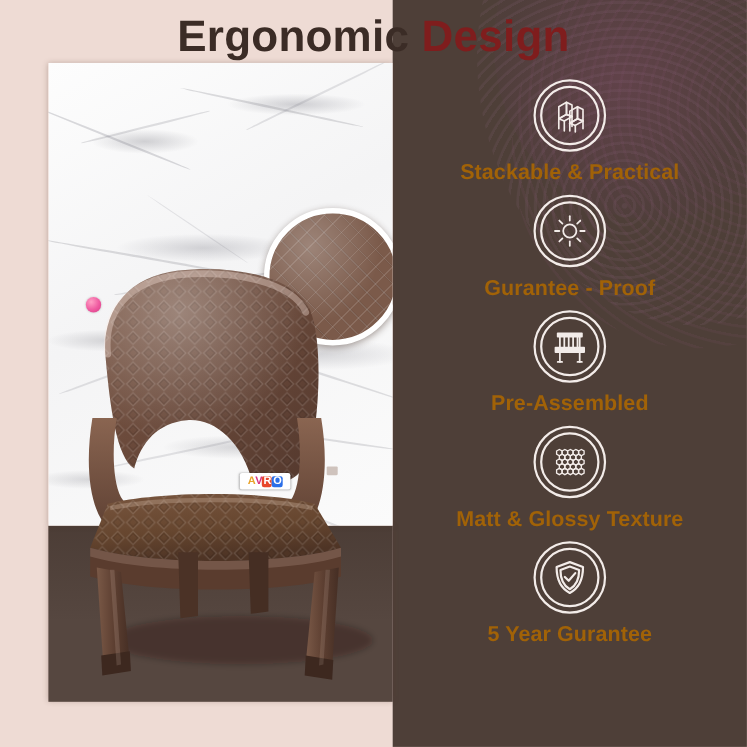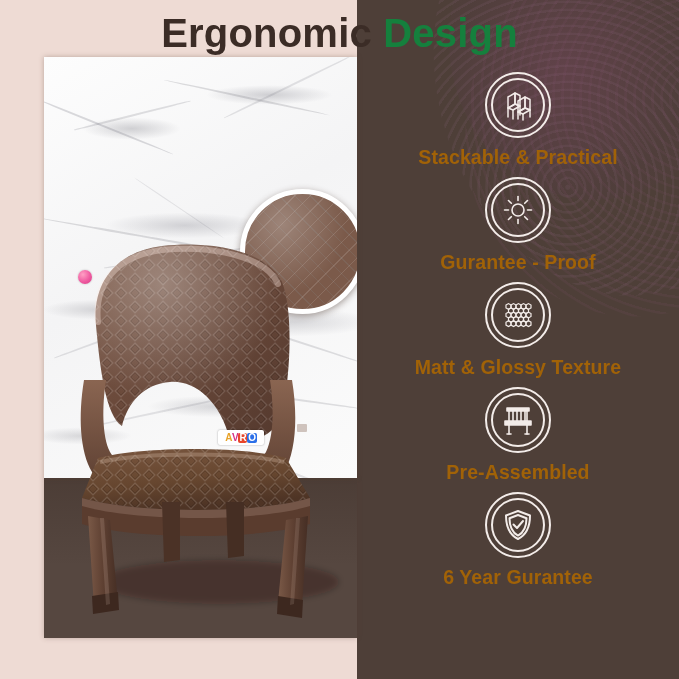--- a/index.html
+++ b/index.html
@@ -82,21 +82,21 @@
     font-size: 40px;
     font-weight: bold;
     letter-spacing: .2px;
     line-height: 52px;
     text-align: center;
     white-space: nowrap;
     z-index: 6;
     pointer-events: none;
   }
   .title .dark-part { color: #3b2c26; }
-  .title .light-part { color: #15803d; }
+  .title .light-part { color: #7f1d1d; }
 
   
   .photo-panel {
     position: absolute;
     left: 44px; top: 57px;
     width: 313px; height: 421px;
     overflow: hidden;
     box-shadow: 0 0 5px rgba(90,60,50,0.35);
     z-index: 2;
   }
@@ -432,80 +432,80 @@
           <path d="M22.7 22.7 L25.5 25.5"></path>
           <path d="M25.5 6.5 L22.7 9.3"></path>
           <path d="M9.3 22.7 L6.5 25.5"></path>
         </svg>
       </div>
       <div class="feature-label">Gurantee - Proof</div>
     </div>
 
     <div class="feature">
       <div class="icon-ring">
-        <svg width="32" height="32" viewBox="0 0 32 32">
-          <g fill="none" stroke="#f3ece9" stroke-width="1.2">
-            <path d="M4 6 l2.5 -1.4 l2.5 1.4 l0 2.9 l-2.5 1.4 l-2.5 -1.4 Z"></path>
-            <path d="M9 6 l2.5 -1.4 l2.5 1.4 l0 2.9 l-2.5 1.4 l-2.5 -1.4 Z"></path>
-            <path d="M14 6 l2.5 -1.4 l2.5 1.4 l0 2.9 l-2.5 1.4 l-2.5 -1.4 Z"></path>
-            <path d="M19 6 l2.5 -1.4 l2.5 1.4 l0 2.9 l-2.5 1.4 l-2.5 -1.4 Z"></path>
-            <path d="M24 6 l2.5 -1.4 l2.5 1.4 l0 2.9 l-2.5 1.4 l-2.5 -1.4 Z"></path>
-
-            <path d="M6.5 10.3 l2.5 -1.4 l2.5 1.4 l0 2.9 l-2.5 1.4 l-2.5 -1.4 Z"></path>
-            <path d="M11.5 10.3 l2.5 -1.4 l2.5 1.4 l0 2.9 l-2.5 1.4 l-2.5 -1.4 Z"></path>
-            <path d="M16.5 10.3 l2.5 -1.4 l2.5 1.4 l0 2.9 l-2.5 1.4 l-2.5 -1.4 Z"></path>
-            <path d="M21.5 10.3 l2.5 -1.4 l2.5 1.4 l0 2.9 l-2.5 1.4 l-2.5 -1.4 Z"></path>
-
-            <path d="M4 14.6 l2.5 -1.4 l2.5 1.4 l0 2.9 l-2.5 1.4 l-2.5 -1.4 Z"></path>
-            <path d="M9 14.6 l2.5 -1.4 l2.5 1.4 l0 2.9 l-2.5 1.4 l-2.5 -1.4 Z"></path>
-            <path d="M14 14.6 l2.5 -1.4 l2.5 1.4 l0 2.9 l-2.5 1.4 l-2.5 -1.4 Z"></path>
-            <path d="M19 14.6 l2.5 -1.4 l2.5 1.4 l0 2.9 l-2.5 1.4 l-2.5 -1.4 Z"></path>
-            <path d="M24 14.6 l2.5 -1.4 l2.5 1.4 l0 2.9 l-2.5 1.4 l-2.5 -1.4 Z"></path>
-
-            <path d="M6.5 18.9 l2.5 -1.4 l2.5 1.4 l0 2.9 l-2.5 1.4 l-2.5 -1.4 Z"></path>
-            <path d="M11.5 18.9 l2.5 -1.4 l2.5 1.4 l0 2.9 l-2.5 1.4 l-2.5 -1.4 Z"></path>
-            <path d="M16.5 18.9 l2.5 -1.4 l2.5 1.4 l0 2.9 l-2.5 1.4 l-2.5 -1.4 Z"></path>
-            <path d="M21.5 18.9 l2.5 -1.4 l2.5 1.4 l0 2.9 l-2.5 1.4 l-2.5 -1.4 Z"></path>
-
-            <path d="M4 23.2 l2.5 -1.4 l2.5 1.4 l0 2.9 l-2.5 1.4 l-2.5 -1.4 Z"></path>
-            <path d="M9 23.2 l2.5 -1.4 l2.5 1.4 l0 2.9 l-2.5 1.4 l-2.5 -1.4 Z"></path>
-            <path d="M14 23.2 l2.5 -1.4 l2.5 1.4 l0 2.9 l-2.5 1.4 l-2.5 -1.4 Z"></path>
-            <path d="M19 23.2 l2.5 -1.4 l2.5 1.4 l0 2.9 l-2.5 1.4 l-2.5 -1.4 Z"></path>
-            <path d="M24 23.2 l2.5 -1.4 l2.5 1.4 l0 2.9 l-2.5 1.4 l-2.5 -1.4 Z"></path>
-          </g>
-        </svg>
-      </div>
-      <div class="feature-label">Matt &amp; Glossy Texture</div>
-    </div>
-
-    <div class="feature">
-      <div class="icon-ring">
         <svg width="32" height="34" viewBox="0 0 32 34" fill="none" stroke="#f3ece9" stroke-width="1.6" stroke-linecap="round" stroke-linejoin="round">
           <path d="M5 5 L27 5 L27 8 L5 8 Z" fill="#f3ece9"></path>
           <path d="M7 8 L7 18"></path>
           <path d="M11 8 L11 18"></path>
           <path d="M15 8 L15 18"></path>
           <path d="M19 8 L19 18"></path>
           <path d="M23 8 L23 18"></path>
           <path d="M25 8 L25 18"></path>
           <path d="M3 18 L29 18 L29 22 L3 22 Z" fill="#f3ece9"></path>
           <path d="M7 22 L7 31"></path>
           <path d="M25 22 L25 31"></path>
           <path d="M5 31 L9 31"></path>
           <path d="M23 31 L27 31"></path>
         </svg>
       </div>
       <div class="feature-label">Pre-Assembled</div>
     </div>
 
     <div class="feature">
       <div class="icon-ring">
+        <svg width="32" height="32" viewBox="0 0 32 32">
+          <g fill="none" stroke="#f3ece9" stroke-width="1.2">
+            <path d="M4 6 l2.5 -1.4 l2.5 1.4 l0 2.9 l-2.5 1.4 l-2.5 -1.4 Z"></path>
+            <path d="M9 6 l2.5 -1.4 l2.5 1.4 l0 2.9 l-2.5 1.4 l-2.5 -1.4 Z"></path>
+            <path d="M14 6 l2.5 -1.4 l2.5 1.4 l0 2.9 l-2.5 1.4 l-2.5 -1.4 Z"></path>
+            <path d="M19 6 l2.5 -1.4 l2.5 1.4 l0 2.9 l-2.5 1.4 l-2.5 -1.4 Z"></path>
+            <path d="M24 6 l2.5 -1.4 l2.5 1.4 l0 2.9 l-2.5 1.4 l-2.5 -1.4 Z"></path>
+
+            <path d="M6.5 10.3 l2.5 -1.4 l2.5 1.4 l0 2.9 l-2.5 1.4 l-2.5 -1.4 Z"></path>
+            <path d="M11.5 10.3 l2.5 -1.4 l2.5 1.4 l0 2.9 l-2.5 1.4 l-2.5 -1.4 Z"></path>
+            <path d="M16.5 10.3 l2.5 -1.4 l2.5 1.4 l0 2.9 l-2.5 1.4 l-2.5 -1.4 Z"></path>
+            <path d="M21.5 10.3 l2.5 -1.4 l2.5 1.4 l0 2.9 l-2.5 1.4 l-2.5 -1.4 Z"></path>
+
+            <path d="M4 14.6 l2.5 -1.4 l2.5 1.4 l0 2.9 l-2.5 1.4 l-2.5 -1.4 Z"></path>
+            <path d="M9 14.6 l2.5 -1.4 l2.5 1.4 l0 2.9 l-2.5 1.4 l-2.5 -1.4 Z"></path>
+            <path d="M14 14.6 l2.5 -1.4 l2.5 1.4 l0 2.9 l-2.5 1.4 l-2.5 -1.4 Z"></path>
+            <path d="M19 14.6 l2.5 -1.4 l2.5 1.4 l0 2.9 l-2.5 1.4 l-2.5 -1.4 Z"></path>
+            <path d="M24 14.6 l2.5 -1.4 l2.5 1.4 l0 2.9 l-2.5 1.4 l-2.5 -1.4 Z"></path>
+
+            <path d="M6.5 18.9 l2.5 -1.4 l2.5 1.4 l0 2.9 l-2.5 1.4 l-2.5 -1.4 Z"></path>
+            <path d="M11.5 18.9 l2.5 -1.4 l2.5 1.4 l0 2.9 l-2.5 1.4 l-2.5 -1.4 Z"></path>
+            <path d="M16.5 18.9 l2.5 -1.4 l2.5 1.4 l0 2.9 l-2.5 1.4 l-2.5 -1.4 Z"></path>
+            <path d="M21.5 18.9 l2.5 -1.4 l2.5 1.4 l0 2.9 l-2.5 1.4 l-2.5 -1.4 Z"></path>
+
+            <path d="M4 23.2 l2.5 -1.4 l2.5 1.4 l0 2.9 l-2.5 1.4 l-2.5 -1.4 Z"></path>
+            <path d="M9 23.2 l2.5 -1.4 l2.5 1.4 l0 2.9 l-2.5 1.4 l-2.5 -1.4 Z"></path>
+            <path d="M14 23.2 l2.5 -1.4 l2.5 1.4 l0 2.9 l-2.5 1.4 l-2.5 -1.4 Z"></path>
+            <path d="M19 23.2 l2.5 -1.4 l2.5 1.4 l0 2.9 l-2.5 1.4 l-2.5 -1.4 Z"></path>
+            <path d="M24 23.2 l2.5 -1.4 l2.5 1.4 l0 2.9 l-2.5 1.4 l-2.5 -1.4 Z"></path>
+          </g>
+        </svg>
+      </div>
+      <div class="feature-label">Matt &amp; Glossy Texture</div>
+    </div>
+
+    <div class="feature">
+      <div class="icon-ring">
         <svg width="32" height="34" viewBox="0 0 32 34" fill="none" stroke="#f3ece9" stroke-width="2" stroke-linecap="round" stroke-linejoin="round">
           <path d="M16 3 L28 7.5 C28 18 24 27 16 31 C8 27 4 18 4 7.5 Z"></path>
           <path d="M16 7 L24.5 10.2 C24.5 18.2 21.5 24.6 16 27.6 C10.5 24.6 7.5 18.2 7.5 10.2 Z"></path>
           <path d="M11.5 16.5 L15 20 L21 13"></path>
         </svg>
       </div>
-      <div class="feature-label">6 Year Gurantee</div>
+      <div class="feature-label">5 Year Gurantee</div>
     </div>
 
   </div>
 </div>
 
 </body></html>

